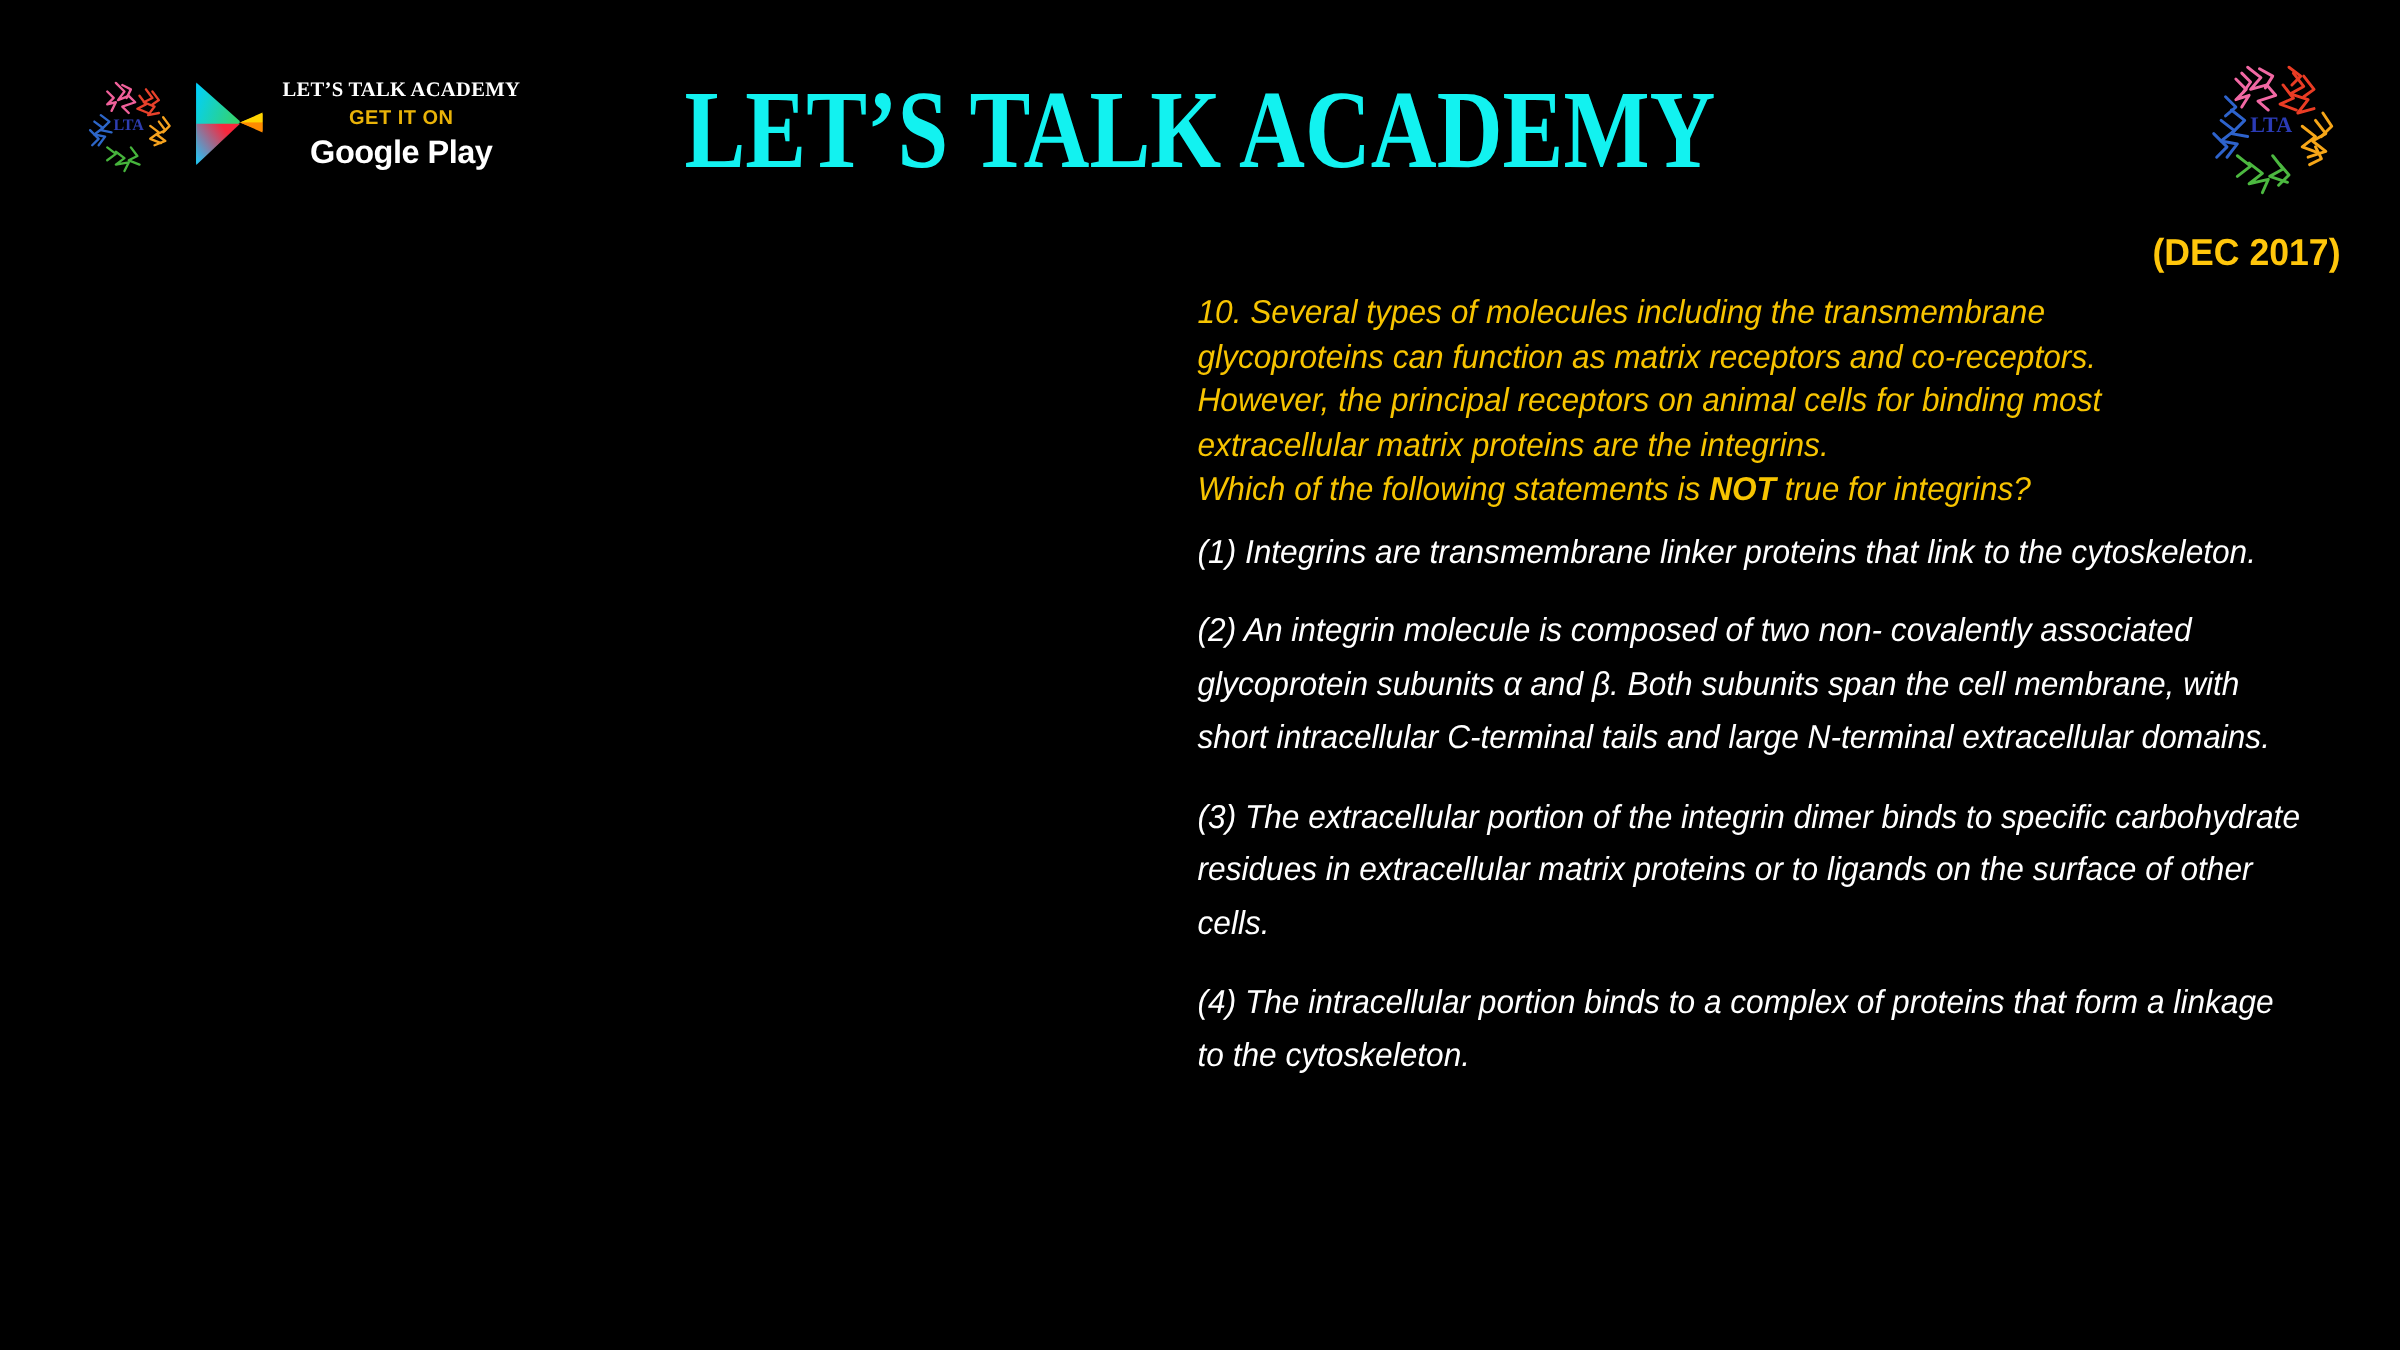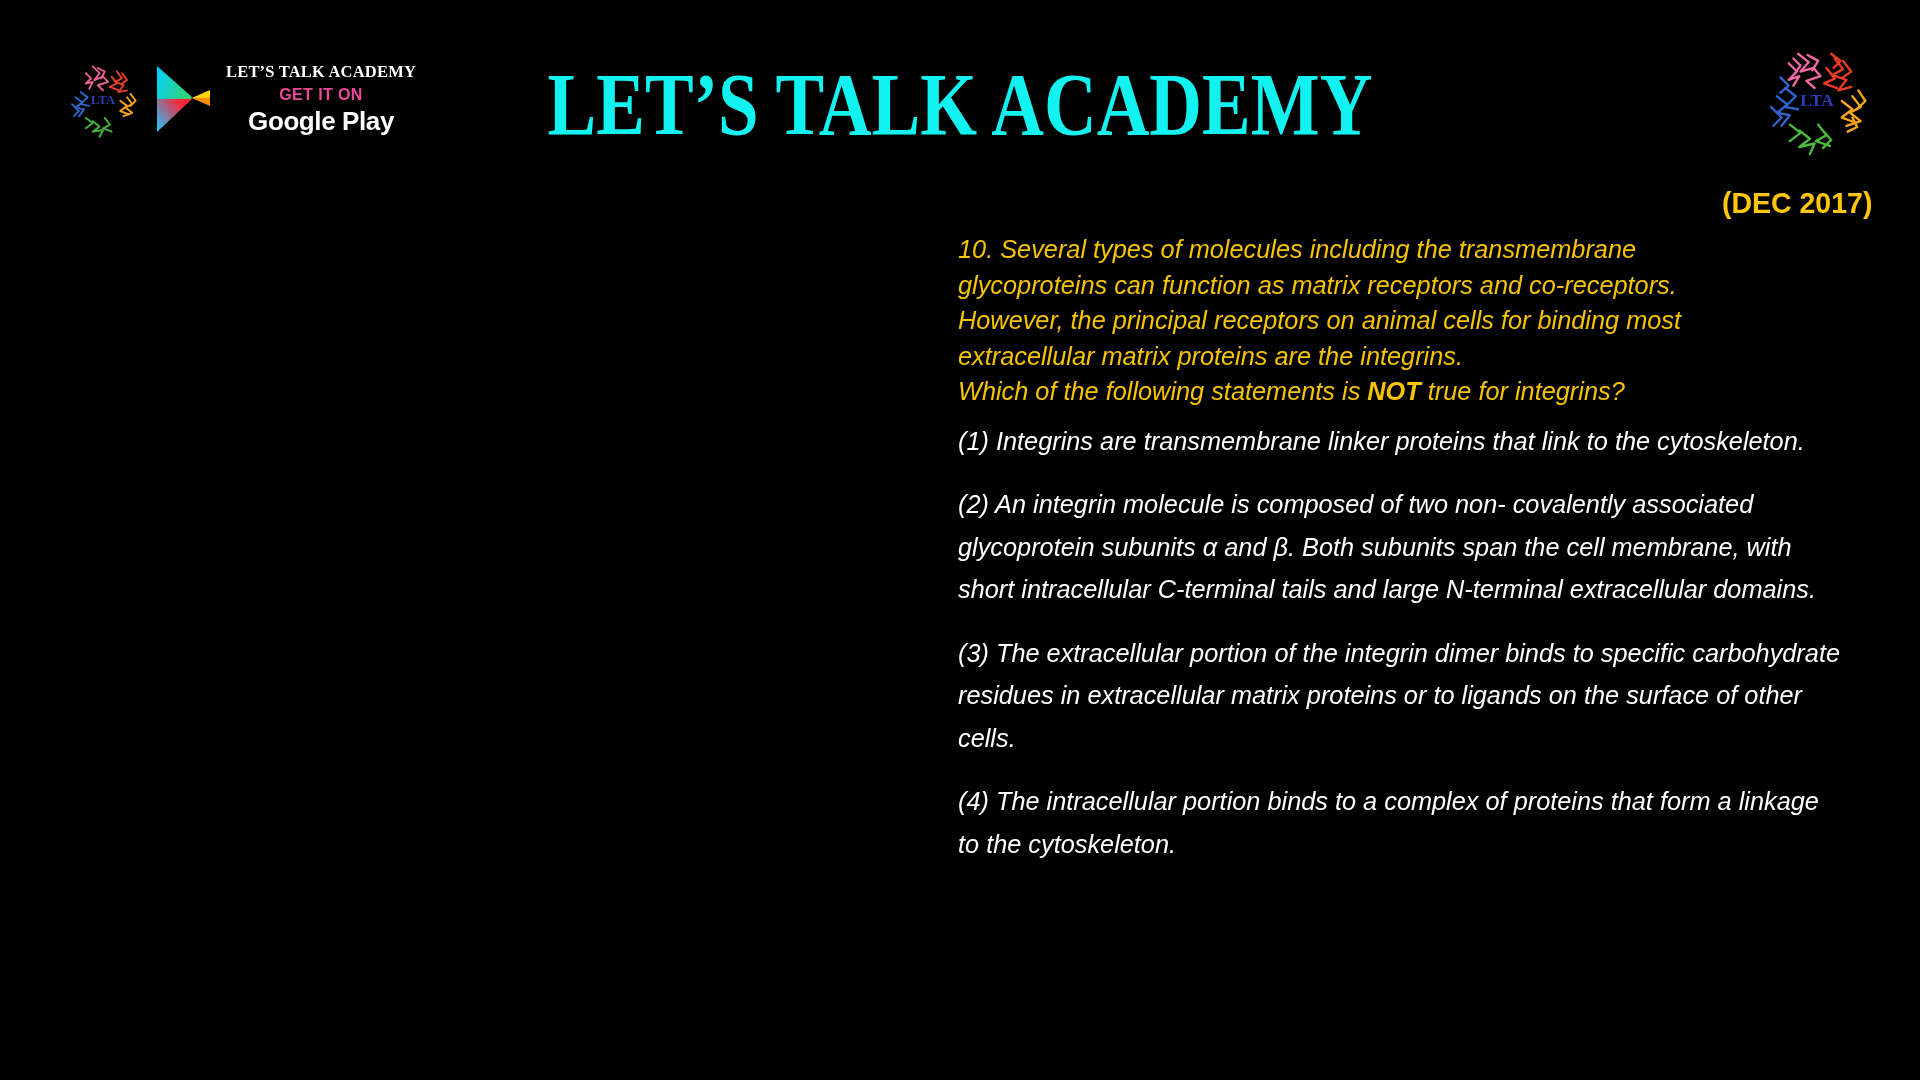--- a/index.html
+++ b/index.html
@@ -58,21 +58,21 @@
     font-weight: bold;
     font-size: 16.5px;
     color: #ffffff;
     letter-spacing: 0.2px;
     white-space: nowrap;
   }
   #play-getiton {
     font-family: "Liberation Sans", sans-serif;
     font-weight: bold;
     font-size: 16px;
-    color: #ec4899;
+    color: #eab308;
     margin-top: 7px;
     letter-spacing: 0.4px;
     white-space: nowrap;
   }
   #play-store {
     font-family: "Liberation Sans", sans-serif;
     font-weight: bold;
     font-size: 26px;
     color: #ffffff;
     margin-top: 5px;

